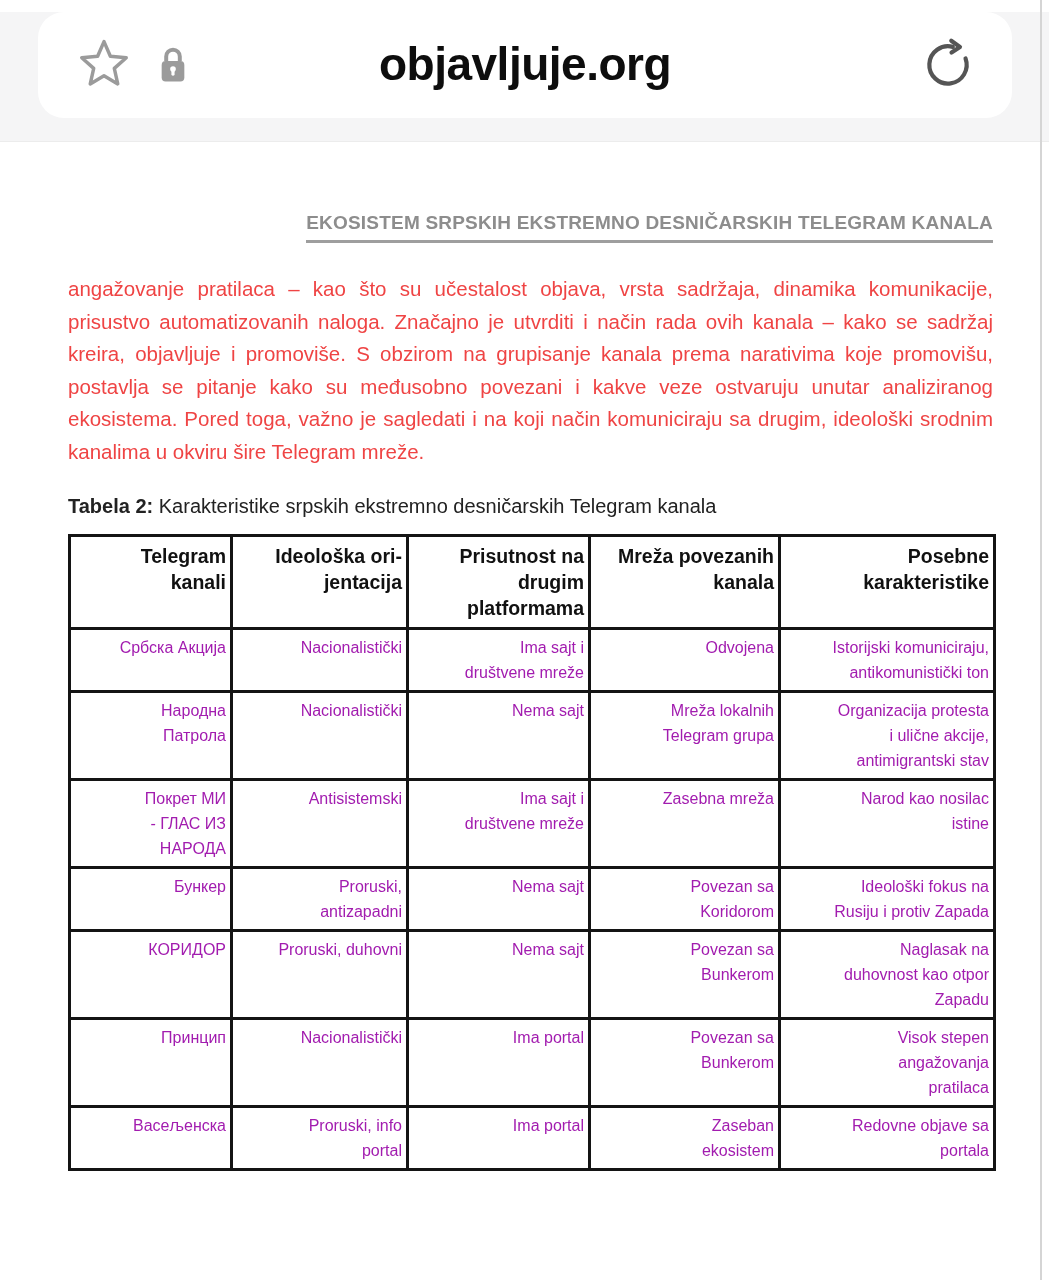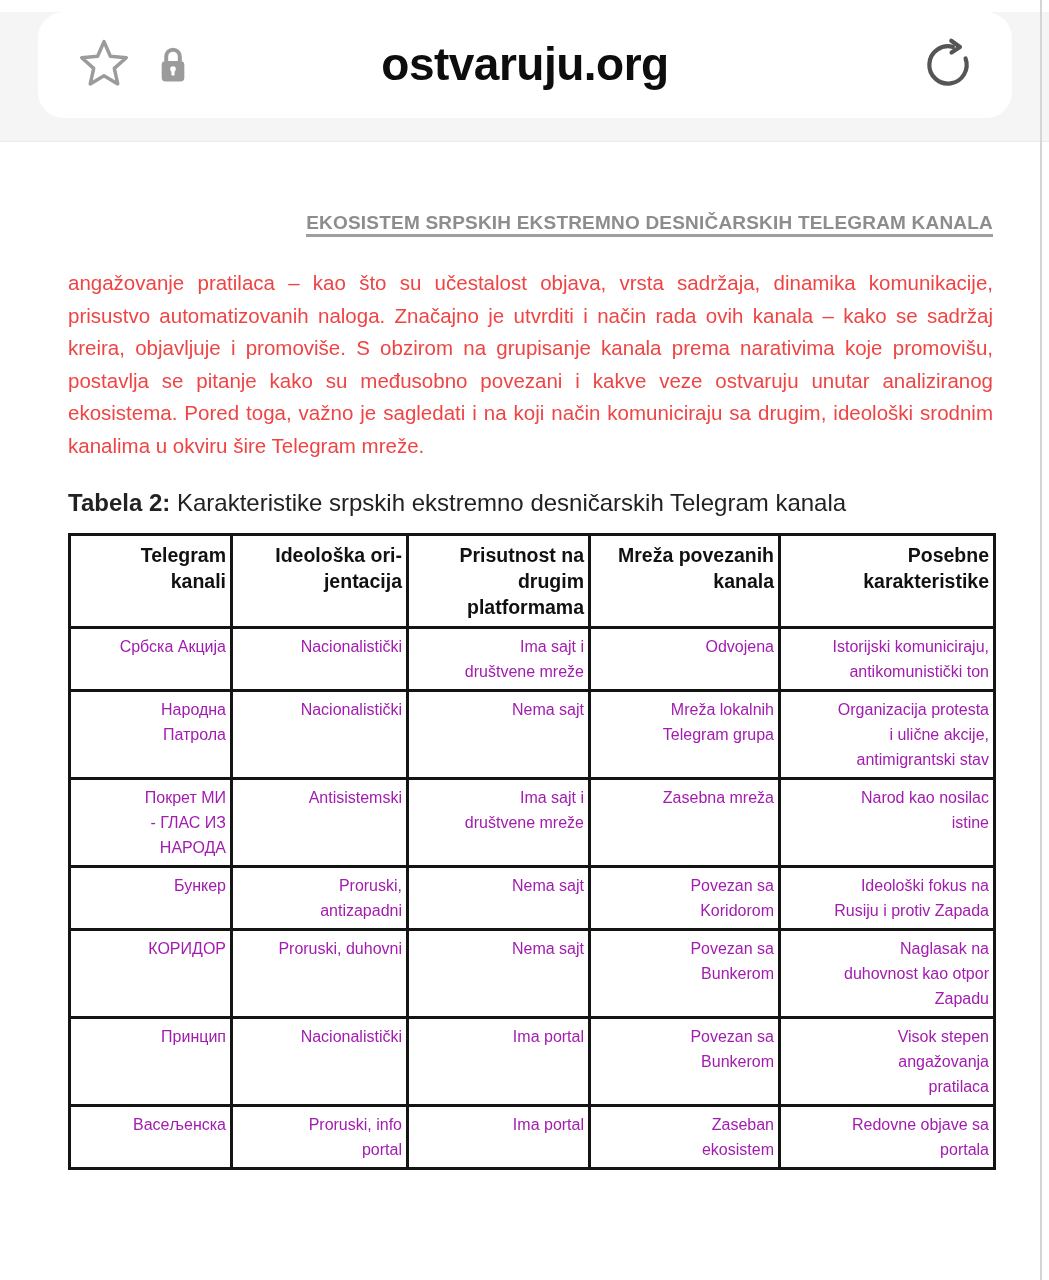--- a/index.html
+++ b/index.html
@@ -33,29 +33,30 @@
 
   
   .content { padding:0 56px 0 68px; }
 
   .heading-wrap { text-align:right; margin-top:70px; }
   .page-heading {
     display:inline-block;
     font-size:19px; font-weight:600; letter-spacing:0.2px;
     color:#8d8d8d;
     border-bottom:3px solid #9e9e9e;
+    padding-bottom:6px;
   }
 
   .body-paragraph {
     margin-top:30px;
     font-size:20.5px; line-height:32.5px;
     text-align:justify; color:#ef4444;
   }
 
-  .table-caption { margin-top:27px; font-size:24px; color:#222; }
+  .table-caption { margin-top:27px; font-size:20px; color:#222; }
   .table-caption b { font-weight:700; }
 
   table.data-table {
     margin-top:16px;
     width:925px; table-layout:fixed;
     border-collapse:collapse;
   }
   .data-table th, .data-table td {
     border:3px solid #141414;
     vertical-align:top;
@@ -93,21 +94,21 @@
       <span style="display:inline-flex;">
         <svg width="34" height="42" viewBox="0 0 60 74">
           <path d="M18 30 v-8 a12 12 0 0 1 24 0 v8" fill="none" stroke="#9b9b9b" stroke-width="7"></path>
           <rect x="10" y="30" width="40" height="36" rx="7" fill="#9b9b9b"></rect>
           <circle cx="30" cy="44" r="5" fill="#ffffff"></circle>
           <rect x="27.2" y="46" width="5.6" height="10" rx="2.5" fill="#ffffff"></rect>
         </svg>
       </span>
     </div>
 
-    <span class="bar-title">ostvaruju.org</span>
+    <span class="bar-title">objavljuje.org</span>
 
     <div class="bar-right">
       <button class="icon-btn" aria-label="reload">
         <span style="display:inline-flex;">
           <svg width="56" height="56" viewBox="0 0 60 60" fill="none" stroke="#555555" stroke-width="4.5" stroke-linecap="round" stroke-linejoin="round">
             <path d="M 35.2 12.7 A 20 20 0 1 0 48.8 25.2"></path>
             <path d="M 33.5 6.2 L 42.8 12.8 L 33.8 18.8"></path>
           </svg>
         </span>
       </button>

